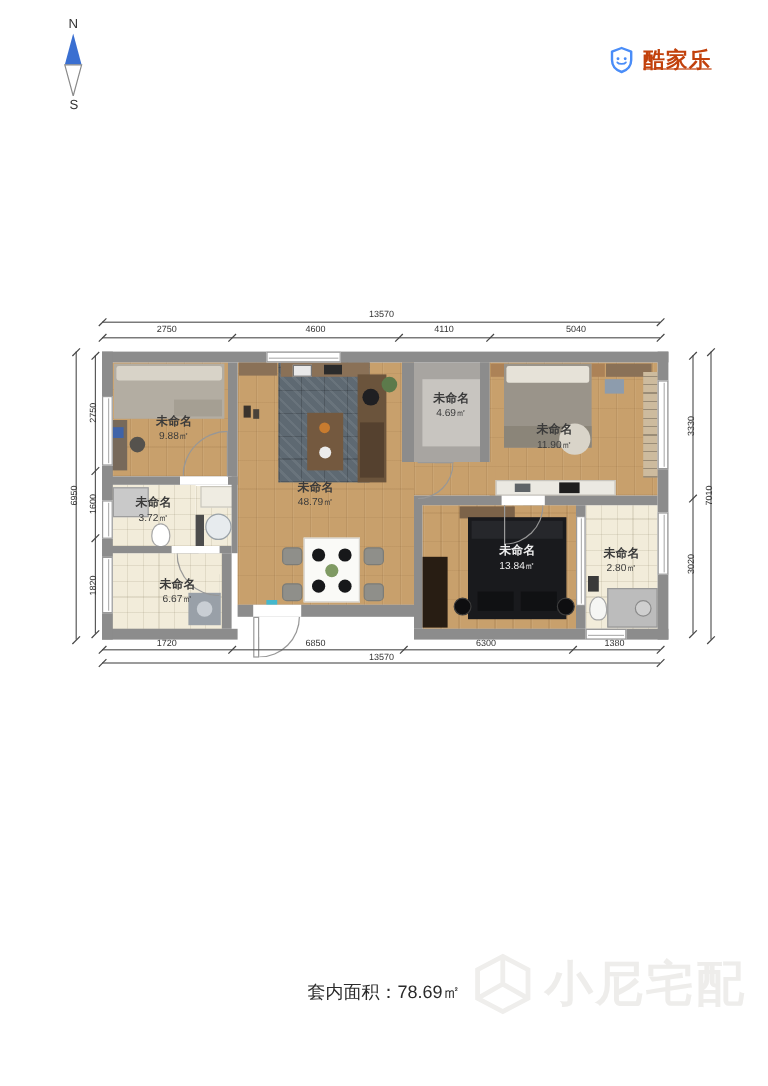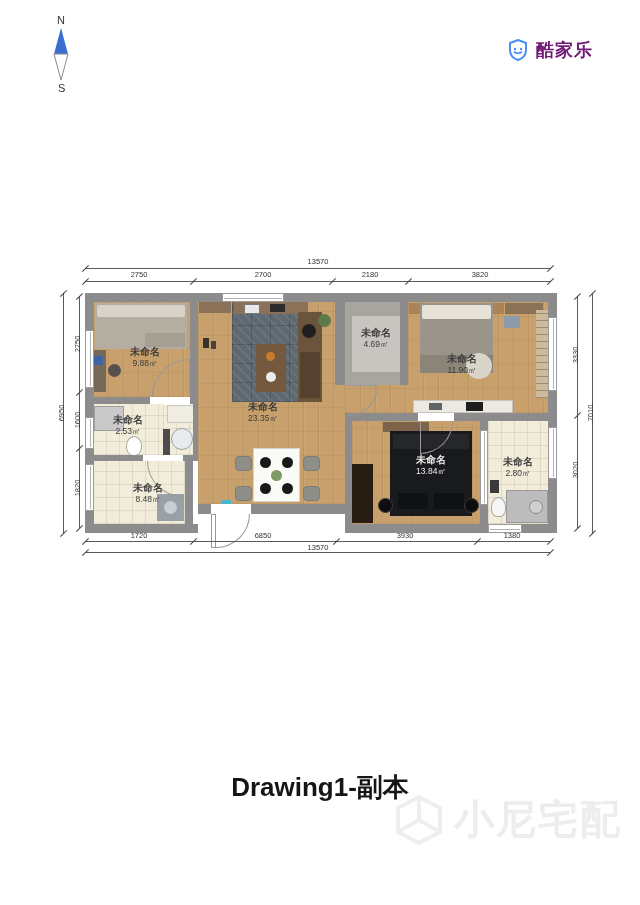--- a/index.html
+++ b/index.html
@@ -35,21 +35,21 @@
   .rlabel.lt{color:#efefef;}
   
   .arc{position:absolute;box-sizing:border-box;}
   .a-tl{border-top:1px solid #979797;border-left:1px solid #979797;border-top-left-radius:100%;}
   .a-bl{border-bottom:1px solid #979797;border-left:1px solid #979797;border-bottom-left-radius:100%;}
   .a-br{border-right:1px solid #979797;border-bottom:1px solid #979797;border-bottom-right-radius:100%;}
   .leaf{position:absolute;background:#9a9a9a;}
   
   .compass-label{position:absolute;font-size:11px;color:#333;}
   .brand{position:absolute;display:flex;align-items:center;gap:6px;}
-  .brand-text{font-size:18px;font-weight:600;color:#701a75;letter-spacing:1px;}
+  .brand-text{font-size:18px;font-weight:600;color:#c2410c;letter-spacing:1px;text-decoration:underline;}
   
   .title{position:absolute;left:0;right:0;text-align:center;font-size:26px;font-weight:bold;color:#151515;}
   .area-line{position:absolute;left:0;right:0;text-align:center;font-size:15px;font-weight:500;color:#2b2b2b;}
   
   .wm{position:absolute;display:flex;align-items:center;gap:8px;color:#eeedeb;}
   .wm-text{font-size:40px;font-weight:bold;letter-spacing:2px;}
 </style>
 </head>
 <body>
 
@@ -201,29 +201,29 @@
   <div class="leaf" style="left:420px;top:421px;width:1px;height:33px;"></div>
   <div class="abs" style="left:211px;top:514px;width:5px;height:34px;background:#fff;border:1px solid #999;box-sizing:border-box;"></div>
   <div class="arc a-br" style="left:216px;top:514px;width:34px;height:34px;"></div>
 
   <div class="rlabel" style="left:103px;top:345px;">
     <span class="nm">未命名</span>
     <span class="ar">9.88㎡</span>
   </div>
   <div class="rlabel" style="left:86px;top:413px;">
     <span class="nm">未命名</span>
-    <span class="ar">2.53㎡</span>
+    <span class="ar">3.72㎡</span>
   </div>
   <div class="rlabel" style="left:106px;top:481px;">
     <span class="nm">未命名</span>
-    <span class="ar">8.48㎡</span>
+    <span class="ar">6.67㎡</span>
   </div>
   <div class="rlabel" style="left:221px;top:400px;">
     <span class="nm">未命名</span>
-    <span class="ar">23.35㎡</span>
+    <span class="ar">48.79㎡</span>
   </div>
   <div class="rlabel" style="left:334px;top:326px;">
     <span class="nm">未命名</span>
     <span class="ar">4.69㎡</span>
   </div>
   <div class="rlabel" style="left:420px;top:352px;">
     <span class="nm">未命名</span>
     <span class="ar">11.90㎡</span>
   </div>
   <div class="rlabel lt" style="left:389px;top:453px;">
@@ -239,36 +239,36 @@
   <div class="dline" style="left:85px;top:281px;width:465px;height:1px;"></div>
   <div class="tick" style="left:81px;top:268px;"></div>
     <div class="tick" style="left:546px;top:268px;"></div>
   <div class="tick" style="left:81px;top:281px;"></div>
     <div class="tick" style="left:189px;top:281px;"></div>
   <div class="tick" style="left:328px;top:281px;"></div>
     <div class="tick" style="left:404px;top:281px;"></div>
   <div class="tick" style="left:546px;top:281px;"></div>
   <div class="dlab" style="left:288px;top:257px;width:60px;">13570</div>
   <div class="dlab" style="left:109px;top:270px;width:60px;">2750</div>
-  <div class="dlab" style="left:233px;top:270px;width:60px;">2700</div>
-  <div class="dlab" style="left:340px;top:270px;width:60px;">2180</div>
-  <div class="dlab" style="left:450px;top:270px;width:60px;">3820</div>
+  <div class="dlab" style="left:233px;top:270px;width:60px;">4600</div>
+  <div class="dlab" style="left:340px;top:270px;width:60px;">4110</div>
+  <div class="dlab" style="left:450px;top:270px;width:60px;">5040</div>
 
   <div class="dline" style="left:85px;top:541px;width:465px;height:1px;"></div>
   <div class="dline" style="left:85px;top:552px;width:465px;height:1px;"></div>
   <div class="tick" style="left:81px;top:541px;"></div>
     <div class="tick" style="left:189px;top:541px;"></div>
   <div class="tick" style="left:332px;top:541px;"></div>
     <div class="tick" style="left:473px;top:541px;"></div>
   <div class="tick" style="left:546px;top:541px;"></div>
   <div class="tick" style="left:81px;top:552px;"></div>
     <div class="tick" style="left:546px;top:552px;"></div>
   <div class="dlab" style="left:109px;top:531px;width:60px;">1720</div>
   <div class="dlab" style="left:233px;top:531px;width:60px;">6850</div>
-  <div class="dlab" style="left:375px;top:531px;width:60px;">3930</div>
+  <div class="dlab" style="left:375px;top:531px;width:60px;">6300</div>
   <div class="dlab" style="left:482px;top:531px;width:60px;">1380</div>
   <div class="dlab" style="left:288px;top:543px;width:60px;">13570</div>
 
   <div class="dline" style="left:63px;top:293px;width:1px;height:240px;"></div>
   <div class="dline" style="left:79px;top:296px;width:1px;height:232px;"></div>
   <div class="tick" style="left:59px;top:293px;"></div>
     <div class="tick" style="left:59px;top:533px;"></div>
   <div class="tick" style="left:75px;top:296px;"></div>
     <div class="tick" style="left:75px;top:392px;"></div>
   <div class="tick" style="left:75px;top:448px;"></div>
@@ -290,15 +290,15 @@
   <div class="dlab v" style="left:562px;top:407px;">7010</div>
 
   <div class="wm" style="left:392px;top:792px;">
     <svg width="54" height="54" viewBox="0 0 54 54">
       <path d="M27 4 L48 15 L48 39 L27 50 L6 39 L6 15 Z" fill="none" stroke="#efeeec" stroke-width="4"></path>
       <path d="M27 4 L27 27 L48 39 M27 27 L6 39" fill="none" stroke="#efeeec" stroke-width="4"></path>
     </svg>
     <span class="wm-text">小尼宅配</span>
   </div>
 
-  <div class="title" style="top:770px;">Drawing1-副本</div>
+  <div class="area-line" style="top:818px;">套内面积：78.69㎡</div>
 
 </div>
 
 </body></html>

